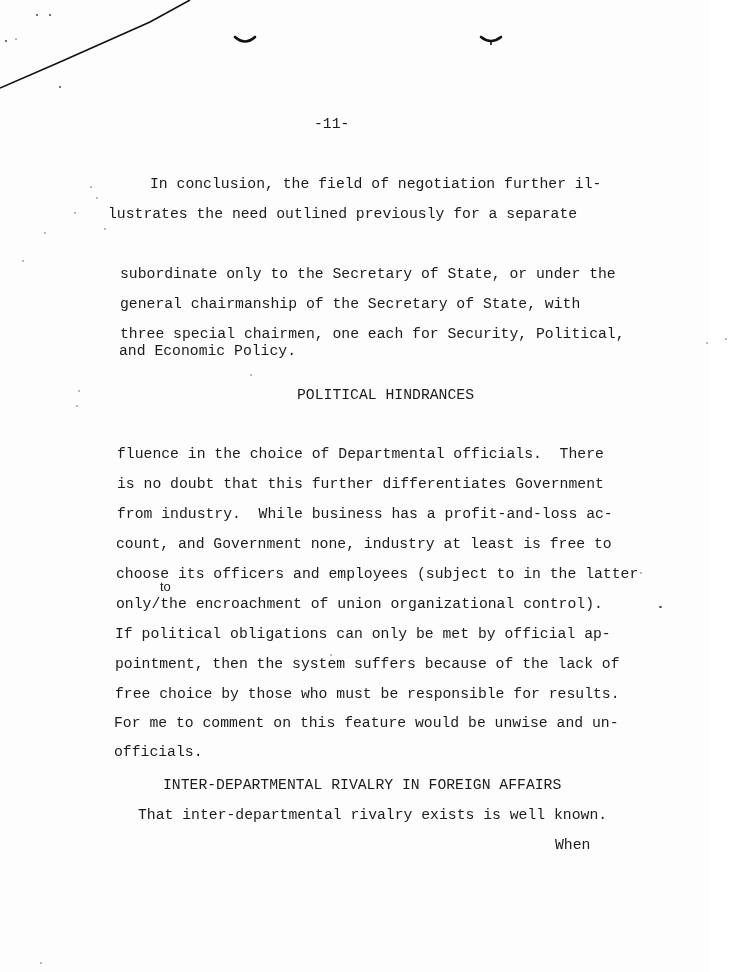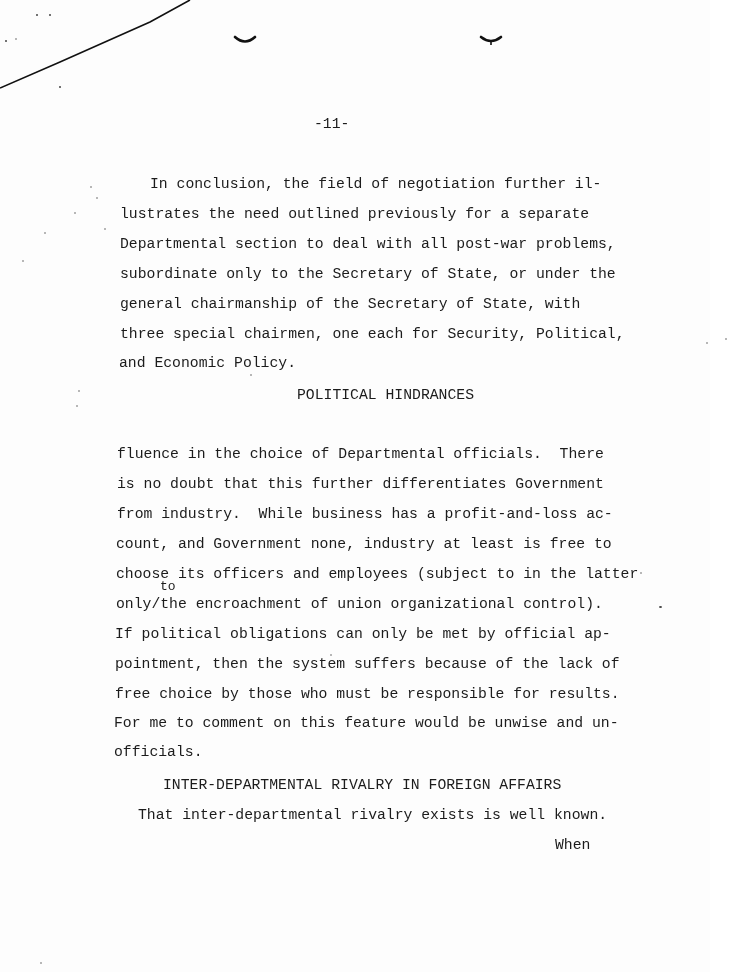--- a/index.html
+++ b/index.html
@@ -9,21 +9,21 @@
     position: absolute;
     font-family: "Liberation Mono", "DejaVu Sans Mono", monospace;
     font-size: 14.75px;
     line-height: 16px;
     color: #1c1c1c;
     white-space: pre;
     letter-spacing: 0px;
   }
   .sup {
     position: absolute;
-    font-family: Liberation Mono, monospace;
+    font-family: Liberation Sans, sans-serif;
     font-size: 13px;
     line-height: 14px;
     color: #1c1c1c;
     white-space: pre;
   }
   .mark { position: absolute; }
   .speck { position: absolute; width: 2px; height: 2px; background: #444; border-radius: 50%; }
   .speck.light { background: #aaa; width: 1.5px; height: 1.5px; }
 </style>
 </head>
@@ -60,26 +60,25 @@
   <div class="speck light" style="left:725px;top:338px"></div>
   <div class="speck" style="left:659px;top:606px;width:3px;height:2px"></div>
   <div class="speck light" style="left:640px;top:572px"></div>
   <div class="speck light" style="left:250px;top:374px"></div>
   <div class="speck light" style="left:330px;top:654px"></div>
   <div class="speck light" style="left:40px;top:962px"></div>
 
   <div class="line" style="left:314px;top:116px">-11-</div>
 
   <div class="line" style="left:150px;top:176px">In conclusion, the field of negotiation further il-</div>
-  <div class="line" style="left:120px;top:206px">lustrates the need outlined previously for a separate</div>
-  <div class="line" style="left:120px;top:236px">Departmental section to deal with all post-war problems,</div>
+  <div class="line" style="left:108px;top:206px">lustrates the need outlined previously for a separate</div>
   <div class="line" style="left:120px;top:266px">subordinate only to the Secretary of State, or under the</div>
   <div class="line" style="left:120px;top:296px">general chairmanship of the Secretary of State, with</div>
   <div class="line" style="left:120px;top:326px">three special chairmen, one each for Security, Political,</div>
-  <div class="line" style="left:119px;top:355px">and Economic Policy.</div>
+  <div class="line" style="left:119px;top:343px">and Economic Policy.</div>
 
   <div class="line" style="left:297px;top:387px">POLITICAL HINDRANCES</div>
 
   <div class="line" style="left:117px;top:446px">fluence in the choice of Departmental officials.  There</div>
   <div class="line" style="left:117px;top:476px">is no doubt that this further differentiates Government</div>
   <div class="line" style="left:116px;top:536px">count, and Government none, industry at least is free to</div>
   <div class="line" style="left:117px;top:506px">from industry.  While business has a profit-and-loss ac-</div>
   <div class="line" style="left:116px;top:566px">choose its officers and employees (subject to in the latter</div>
   <div class="sup" style="left:160px;top:580px">to</div>
   <div class="line" style="left:115px;top:626px">If political obligations can only be met by official ap-</div>

